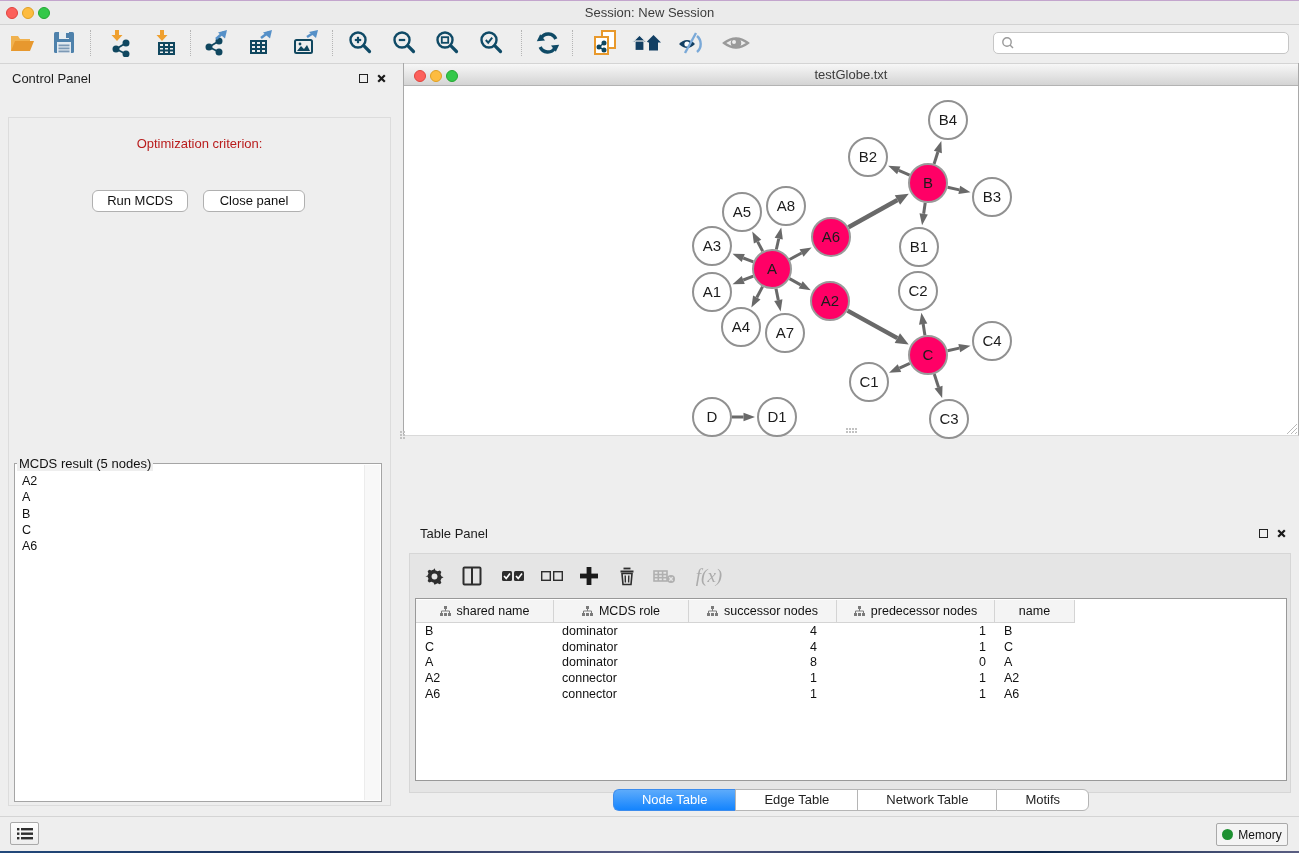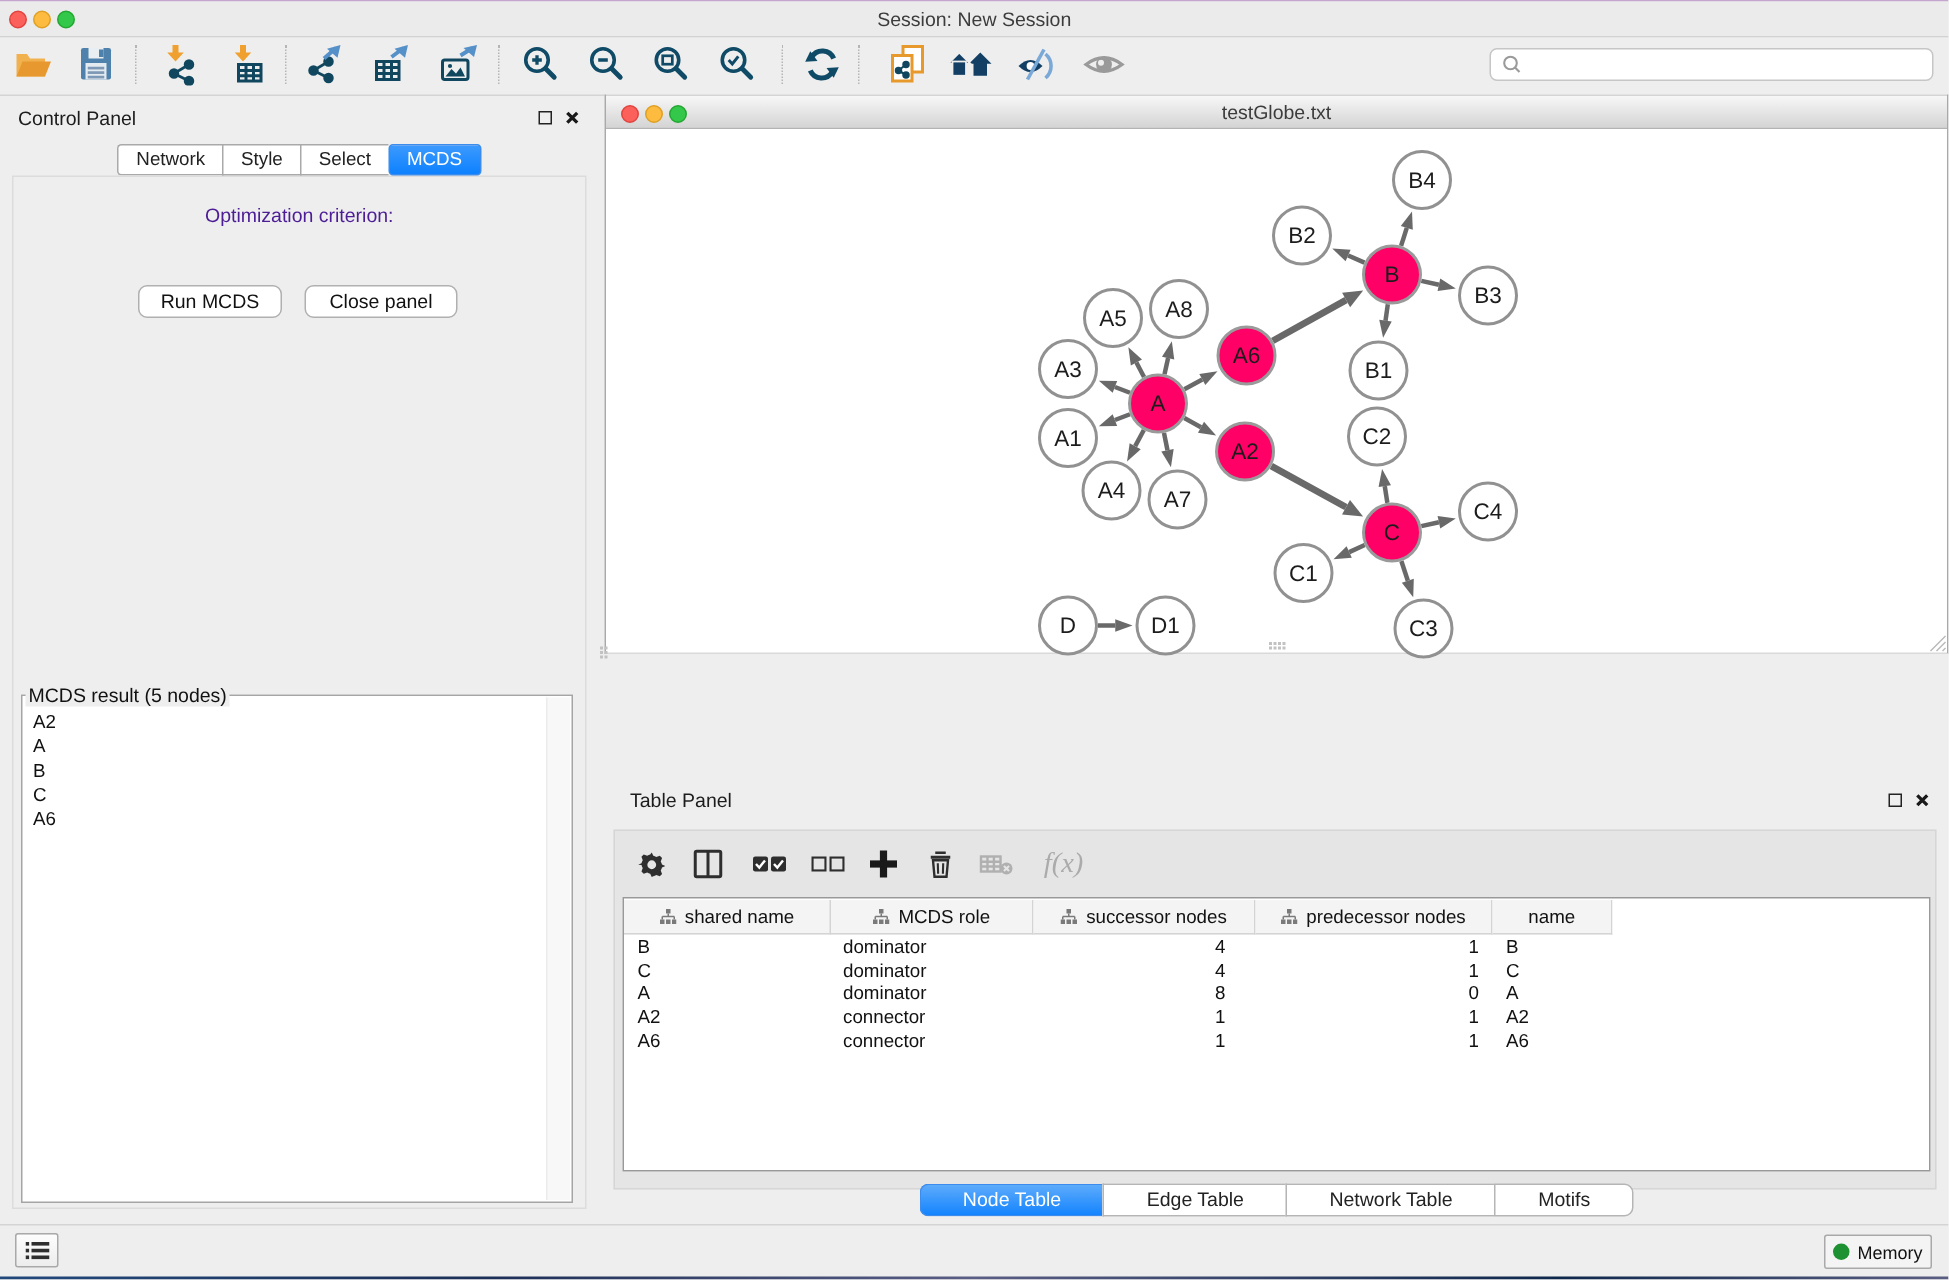--- a/index.html
+++ b/index.html
@@ -25,21 +25,21 @@
   #control-panel{position:absolute;left:0;top:62px;width:399px;height:744px;}
   .panel-title{font-size:13px;color:#1c1c1c;}
   .float-btn{position:absolute;width:9px;height:9px;border:1.3px solid #222;box-sizing:border-box;}
   .close-btn{position:absolute;font-size:11px;font-weight:bold;color:#111;line-height:10px;}
   #cp-inner{position:absolute;left:8px;top:55px;width:381px;height:687px;border:1px solid #dcdcdc;}
   #cp-tabs{position:absolute;left:0;top:34px;width:100%;display:flex;justify-content:center;z-index:2;}
   .cptab{height:19px;line-height:19px;padding:0 11.5px;background:#fff;border:1px solid #a9a9a9;border-right:none;font-size:12.5px;color:#222;border-radius:0;}
   .cptab:first-child{border-radius:3px 0 0 3px;}
   .cptab:last-child{border-right:1px solid #a9a9a9;}
   .cptab.sel{background:linear-gradient(#3c9afd,#0d81ff);color:#fff;border-color:#3c8ced;border-radius:3px;}
-  #opt-label{position:absolute;left:0;top:74px;width:100%;text-align:center;font-size:13px;color:#4c1d95;}
+  #opt-label{position:absolute;left:0;top:74px;width:100%;text-align:center;font-size:13px;color:#b91c1c;}
   #criterion{position:absolute;left:43px;top:95px;width:313px;height:23px;background:#fff;border:1px solid #b5b5b5;border-radius:4px;box-sizing:border-box;}
   #criterion .val{position:absolute;left:8px;top:0;line-height:21px;font-size:13px;color:#111;white-space:nowrap;}
   #criterion .stepper{position:absolute;right:0;top:0;width:21px;height:21px;background:linear-gradient(#6db1f8,#2f7cf6);border-radius:0 3px 3px 0;}
   .chev{position:absolute;left:6px;width:0;height:0;border-left:4.5px solid transparent;border-right:4.5px solid transparent;}
   .chev.up{top:4px;border-bottom:4px solid #fff;}
   .chev.down{bottom:4px;border-top:4px solid #fff;}
   .cpbtn{position:absolute;top:128px;height:22px;background:#fff;border:1px solid #b0b0b0;border-radius:6px;font-size:13px;color:#111;text-align:center;line-height:20px;box-sizing:border-box;}
   #run-btn{left:92px;width:96px;}
   #closep-btn{left:203px;width:102px;}
   #result-box{position:absolute;left:14px;top:401px;width:366px;height:337px;border:1px solid #a5a5a5;background:#fff;}
@@ -258,26 +258,20 @@
     </div>
   </div>
 
   <div id="control-panel">
     <div class="panel-title" style="position:absolute;left:12px;top:9px;">Control Panel</div>
     <div class="float-btn" style="left:359px;top:12px;"></div>
     <div class="close-btn" style="left:377px;top:12px;"><svg width="9" height="9">
           <path d="M1.2 1.2L7.8 7.8M7.8 1.2L1.2 7.8" stroke="#1a1a1a" stroke-width="2.2"></path>
         </svg></div>
     <div id="cp-inner"></div>
-    <div id="cp-tabs">
-        <div class="cptab">Network</div>
-        <div class="cptab">Style</div>
-        <div class="cptab">Select</div>
-        <div class="cptab sel">MCDS</div>
-      </div>
     <div id="opt-label">Optimization criterion:</div>
     <div class="cpbtn" id="run-btn">Run MCDS</div>
     <div class="cpbtn" id="closep-btn">Close panel</div>
     <div id="result-box">
       <div id="result-legend">MCDS result (5 nodes)</div>
       <div id="result-list">
           <div>A2</div>
           <div>A</div>
           <div>B</div>
           <div>C</div>

